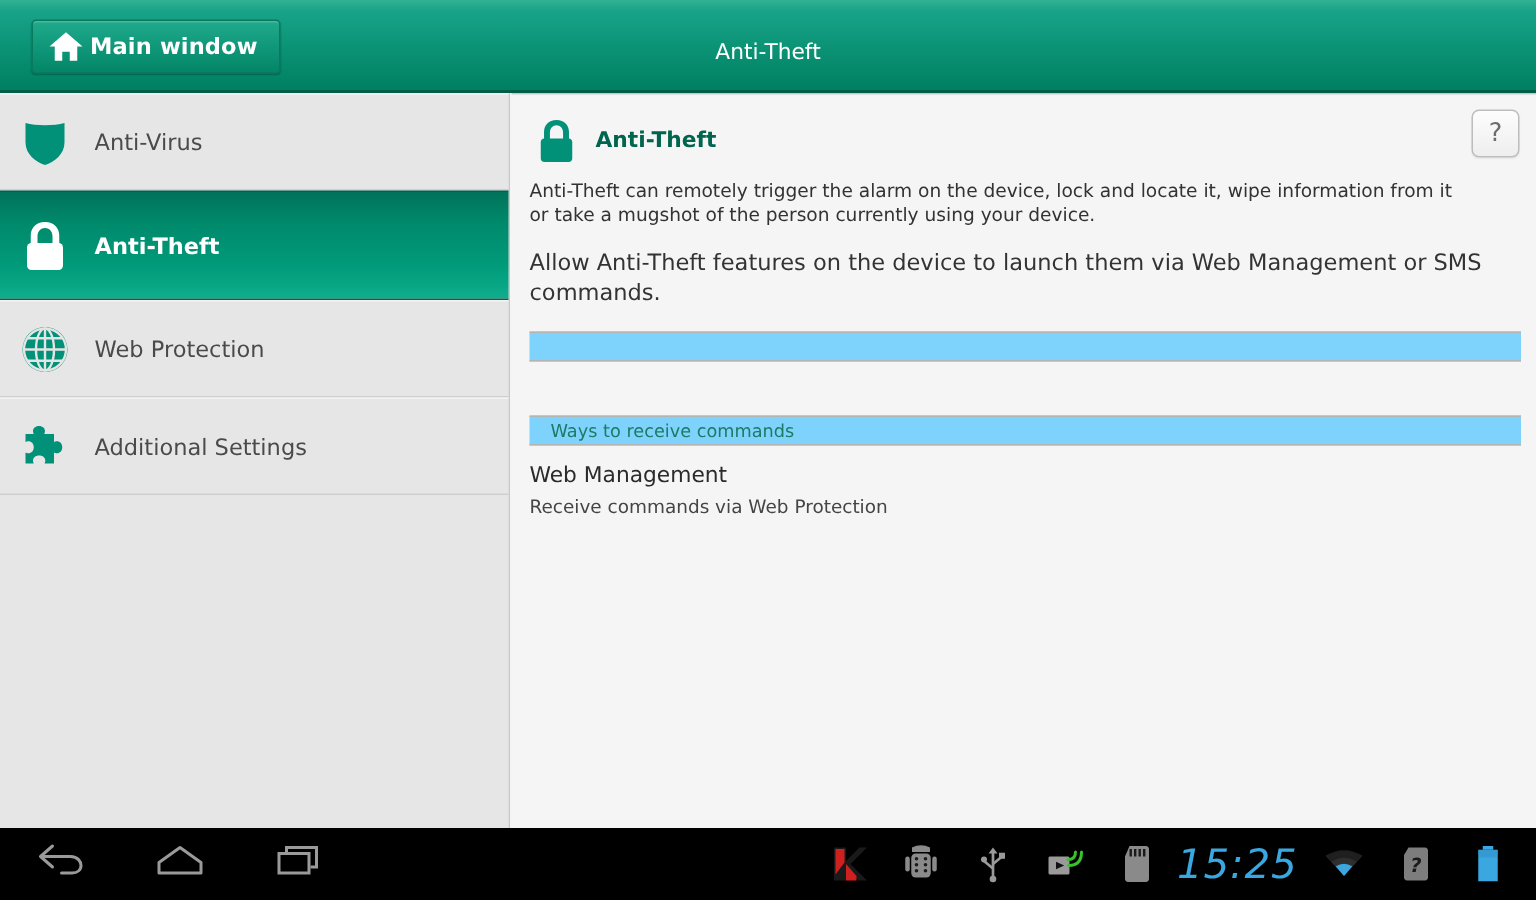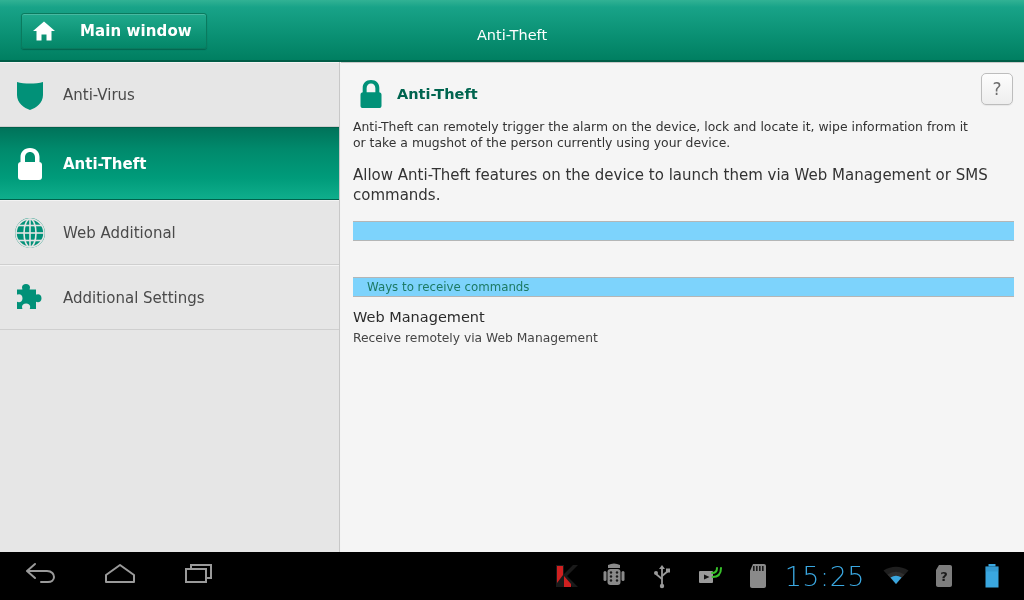--- a/index.html
+++ b/index.html
@@ -12,21 +12,21 @@
   #app { position: relative; width: 1024px; height: 600px; }
 
   
   .topbar {
     position: absolute; left: 0; top: 0; width: 1024px; height: 62px;
     background: linear-gradient(to bottom, #31b294 0%, #18a388 12%, #0b9275 55%, #007f61 100%);
     border-bottom: 2px solid #005d47;
   }
   .home-btn {
     position: absolute; left: 21px; top: 13px; height: 36px;
-    display: flex; align-items: center; gap: 24px;
+    display: flex; align-items: center; gap: 4px;
     padding: 0 14px 0 10px;
     background: linear-gradient(to bottom, #1ca98c 0%, #0e9476 60%, #06product 100%);
     background: linear-gradient(to bottom, #1fa98c 0%, #0d9375 60%, #04product 100%);
     background: linear-gradient(to bottom, #20aa8d 0%, #0c9274 65%, #048668 100%);
     border: 1px solid #0a7a5e;
     border-radius: 3px;
     box-shadow: 0 1px 1px rgba(0,0,0,0.25), inset 0 1px 0 rgba(255,255,255,0.18);
     cursor: pointer;
   }
   .home-icon { width: 24px; height: 22px; position: relative; flex: 0 0 auto; }
@@ -123,21 +123,21 @@
 
   
   .navbar {
     position: absolute; left: 0; top: 552px; width: 1024px; height: 48px;
     background: #000000;
     display: flex; align-items: center;
   }
   .nav-btn { width: 80px; height: 48px; display:flex; align-items:center; justify-content:center; cursor:pointer; }
   .sysicons {
     position: absolute; right: 8px; top: 552px; height: 48px;
-    display: flex; align-items: center; gap: 0px;
+    display: flex; align-items: center; gap: 0px; font-style: italic;
   }
   .sysicon { width: 48px; height: 48px; display:flex; align-items:center; justify-content:center; }
   .clock {
     color: #3aa7e0; font-size: 27px; letter-spacing: 0.5px;
     font-family: "DejaVu Sans", "Liberation Sans", sans-serif;
     padding: 0 7px 0 3px; font-weight: 300;
   }
 </style>
 </head>
 <body>
@@ -184,21 +184,21 @@
           <g stroke="#e4e4e4" stroke-width="1.6" fill="none">
             <ellipse cx="16" cy="16" rx="14" ry="14"></ellipse>
             <ellipse cx="16" cy="16" rx="6" ry="14"></ellipse>
             <line x1="2" y1="16" x2="30" y2="16"></line>
             <line x1="4" y1="8.5" x2="28" y2="8.5"></line>
             <line x1="4" y1="23.5" x2="28" y2="23.5"></line>
             <line x1="16" y1="2" x2="16" y2="30"></line>
           </g>
         </svg>
       </span>
-      <span class="lbl">Web Additional</span>
+      <span class="lbl">Web Protection</span>
     </div>
 
     <div class="nav-item">
       <span class="ic">
         <svg width="32" height="32" viewBox="0 0 32 32">
           <path d="M12 2 C14.5 2 16 3.6 16 5.4 C16 6.3 15.6 6.8 15.6 7.4 L22 7.4 L22 12.6 C22.6 12.6 23.1 12.2 24 12.2 C25.9 12.2 27.5 13.7 27.5 16.2 C27.5 18.7 25.9 20.2 24 20.2 C23.1 20.2 22.6 19.8 22 19.8 L22 27 L15.8 27 C15.8 26.4 16.2 25.9 16.2 25 C16.2 23.1 14.6 21.6 12.1 21.6 C9.6 21.6 8 23.1 8 25 C8 25.9 8.4 26.4 8.4 27 L3 27 L3 19.8 C3.6 19.8 4.1 20.2 5 20.2 C6.9 20.2 8.5 18.7 8.5 16.2 C8.5 13.7 6.9 12.2 5 12.2 C4.1 12.2 3.6 12.6 3 12.6 L3 7.4 L8.4 7.4 C8.4 6.8 8 6.3 8 5.4 C8 3.6 9.5 2 12 2 Z" fill="#019178"></path>
         </svg>
       </span>
       <span class="lbl">Additional Settings</span>
     </div>
@@ -227,21 +227,21 @@
 
     <div class="band"></div>
 
     <div class="row-item">
     </div>
 
     <div class="band tight">Ways to receive commands</div>
 
     <div class="row-item">
       <div class="row-title">Web Management</div>
-      <div class="row-sub">Receive remotely via Web Management</div>
+      <div class="row-sub">Receive commands via Web Protection</div>
     </div>
 
   </div>
 
   <div class="navbar">
 
     <div class="nav-btn">
       <span>
         <svg width="34" height="24" viewBox="0 0 34 24">
           <path d="M4 9 L12 2 M4 9 L12 16 M4 9 L24 9 C29 9 31 12.5 31 15 C31 18 28.5 20 25 20 L18 20" stroke="#9a9a9a" stroke-width="2" fill="none" stroke-linecap="round" stroke-linejoin="round"></path>

